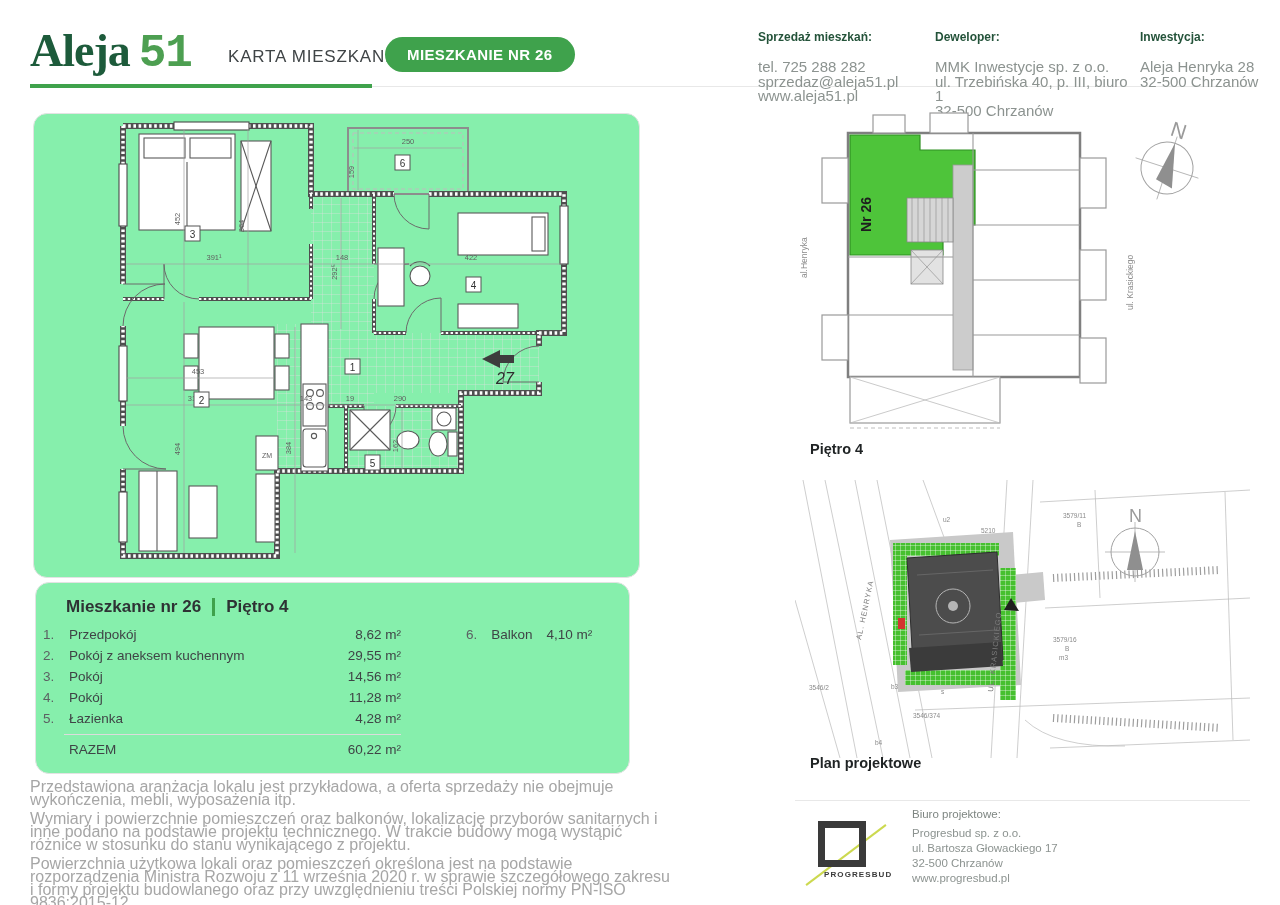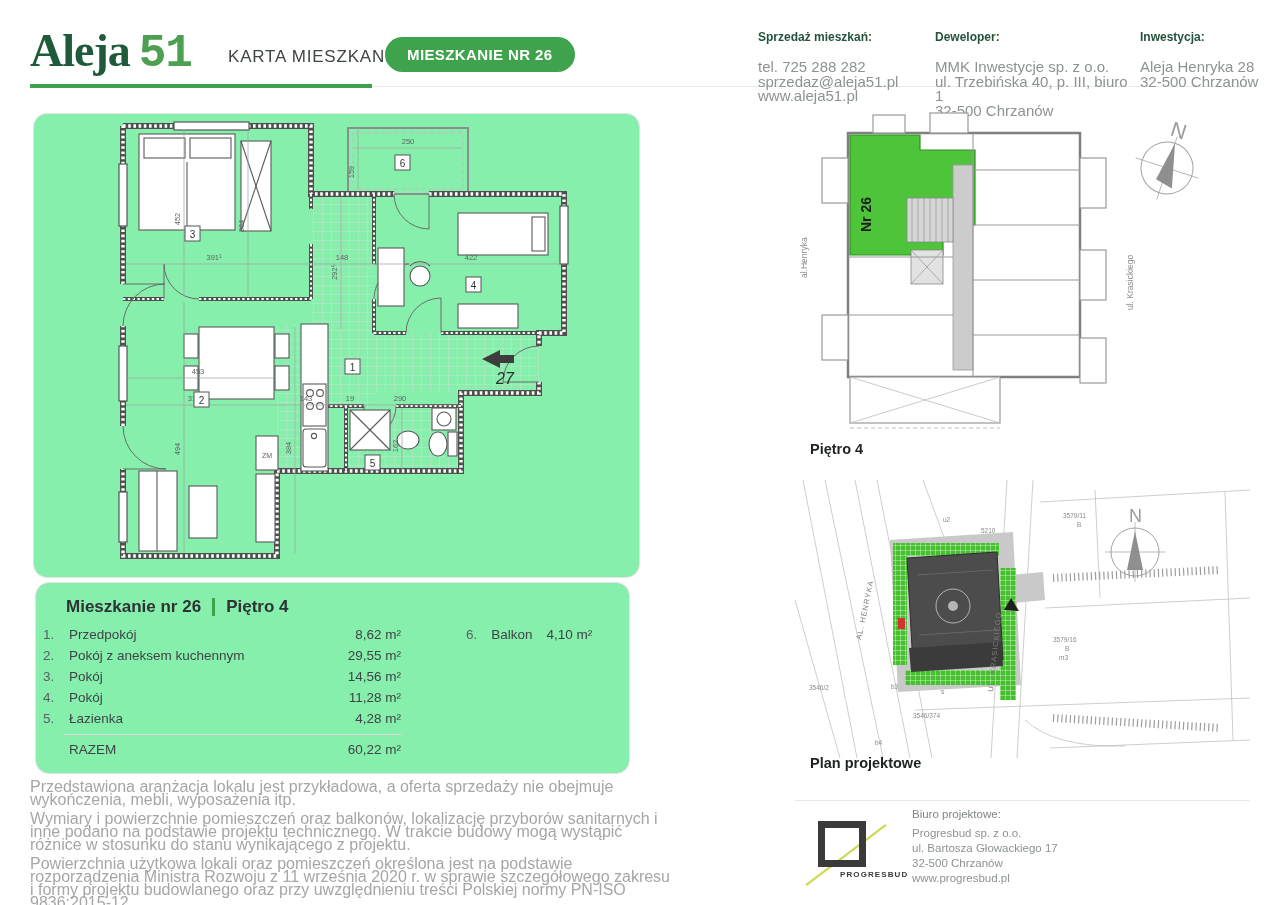--- a/index.html
+++ b/index.html
@@ -421,21 +421,21 @@
 <div class="abs" style="left:30px;top:780px;width:645px;">
   <div class="disc">Przedstawiona aranżacja lokalu jest przykładowa, a oferta sprzedaży nie obejmuje wykończenia, mebli, wyposażenia itp.</div>
   <div class="disc">Wymiary i powierzchnie pomieszczeń oraz balkonów, lokalizację przyborów sanitarnych i inne podano na podstawie projektu technicznego. W trakcie budowy mogą wystąpić różnice w stosunku do stanu wynikającego z projektu.</div>
   <div class="disc">Powierzchnia użytkowa lokali oraz pomieszczeń określona jest na podstawie rozporządzenia Ministra Rozwoju z 11 września 2020 r. w sprawie szczegółowego zakresu i formy projektu budowlanego oraz przy uwzględnieniu treści Polskiej normy PN-ISO 9836:2015-12.</div>
 </div>
 
 <div class="abs hline" style="left:795px;top:800px;width:455px;"></div>
 <div class="abs" style="left:800px;top:812px;width:120px;height:80px;">
   <div class="abs pb-line" style="left:-4px;top:42px;"></div>
   <div class="abs pb-square" style="left:18px;top:9px;"></div>
-  <div class="abs pb-name" style="left:40px;top:58px;white-space:nowrap;">PROGRESBUD</div>
+  <div class="abs pb-name" style="left:24px;top:58px;white-space:nowrap;">PROGRESBUD</div>
 </div>
 <div class="abs" style="left:912px;top:808px;width:220px;">
   <div class="office-title">Biuro projektowe:</div>
   <div class="office-line">Progresbud sp. z o.o.</div>
   <div class="office-line">ul. Bartosza Głowackiego 17</div>
   <div class="office-line">32-500 Chrzanów</div>
   <div class="office-line">www.progresbud.pl</div>
 </div>
 
 </body></html>

